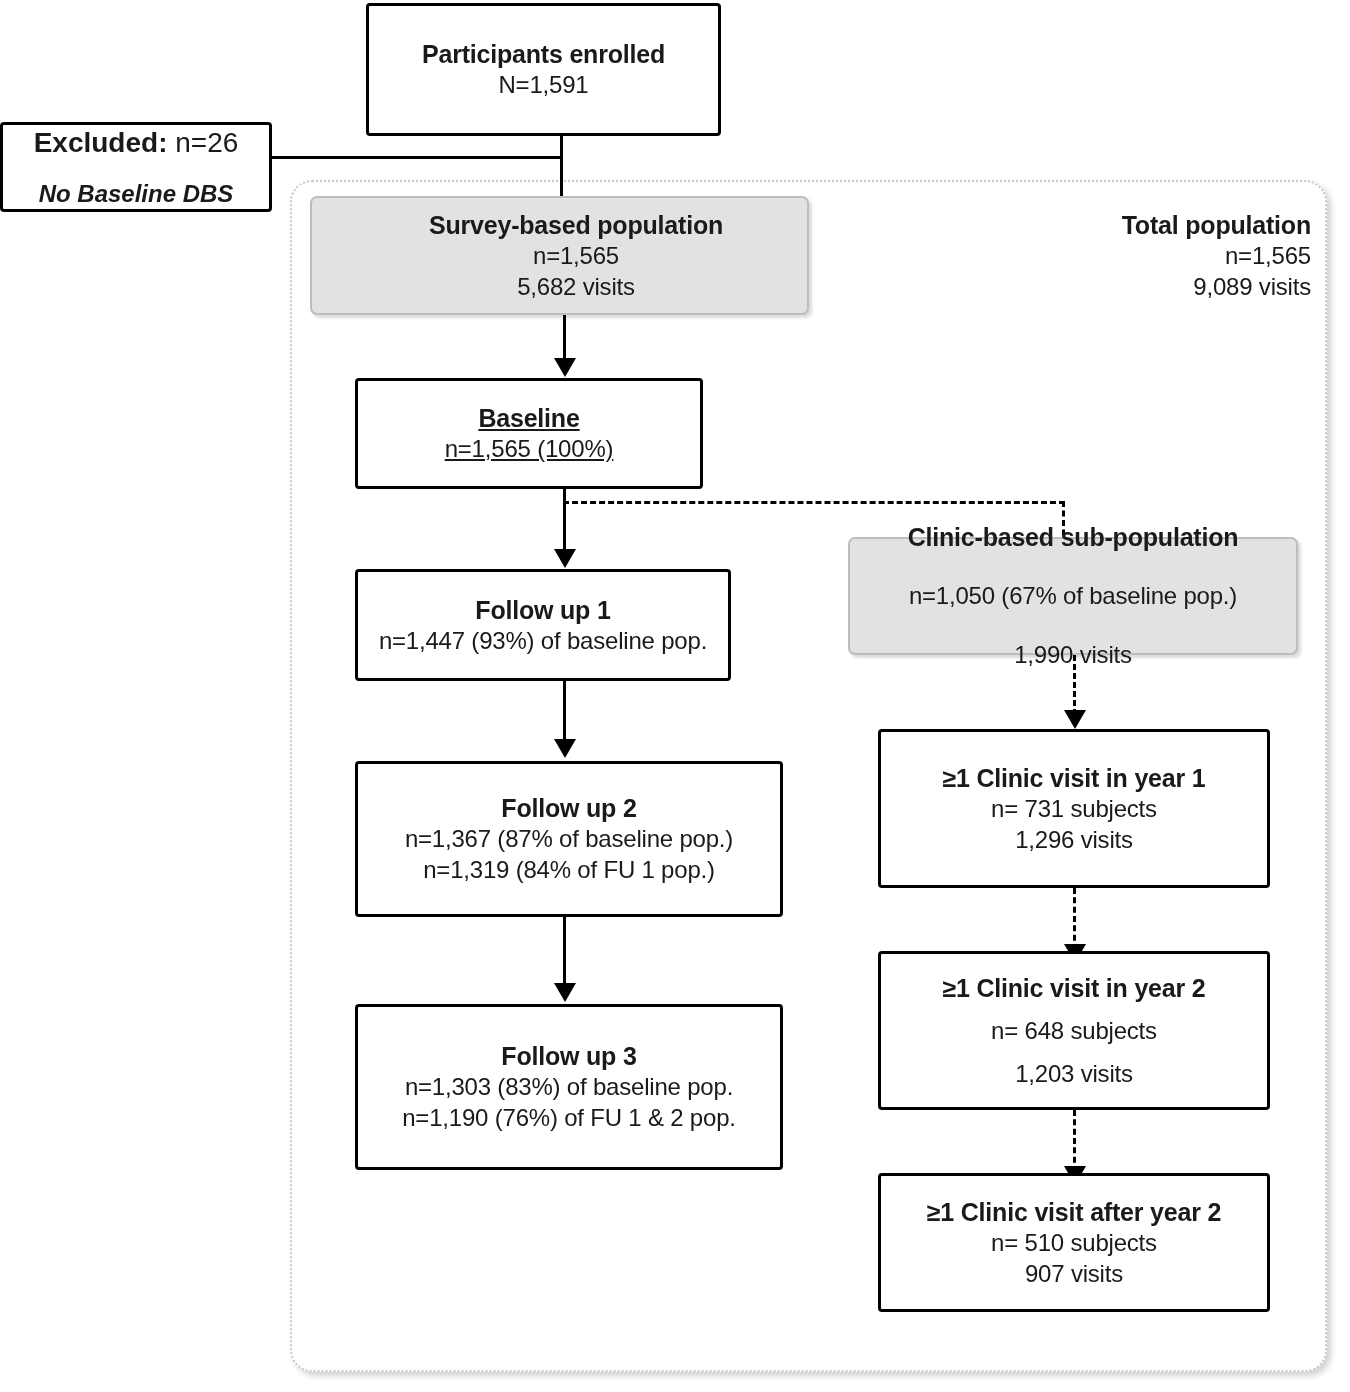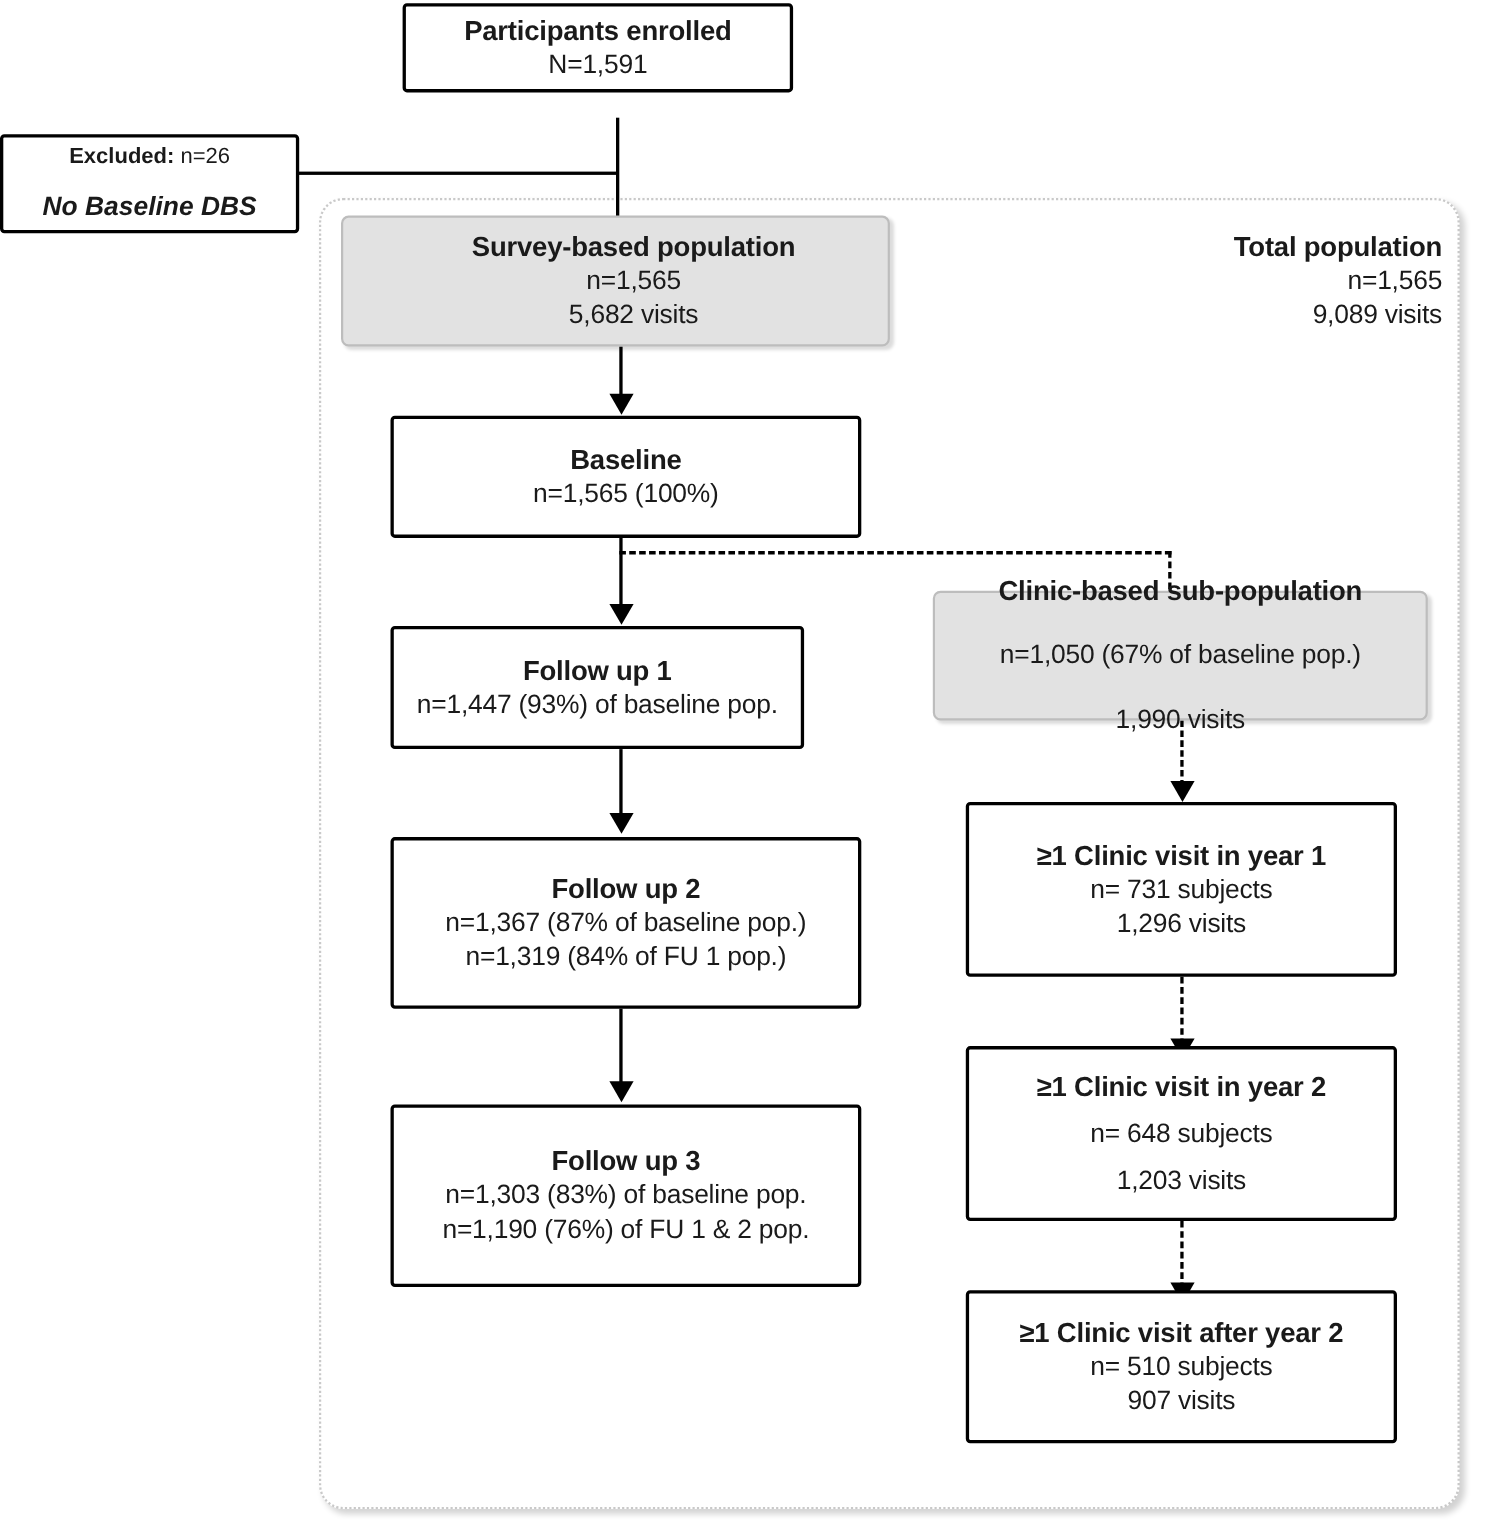--- a/index.html
+++ b/index.html
@@ -134,45 +134,45 @@
 
   <div class="vline-dash" style="left:1073px; top:655px; height:60px;"></div>
   <div class="arrowhead" style="left:1064px; top:710px;"></div>
 
   <div class="vline-dash" style="left:1073px; top:888px; height:62px;"></div>
   <div class="arrowhead" style="left:1064px; top:944px;"></div>
 
   <div class="vline-dash" style="left:1073px; top:1110px; height:62px;"></div>
   <div class="arrowhead" style="left:1064px; top:1166px;"></div>
 
-  <div class="node box-white" style="left:366px; top:3px; width:355px; height:81px;">
+  <div class="node box-white" style="left:366px; top:3px; width:355px; height:133px;">
     <div class="ttl">Participants enrolled</div>
     <div class="ln">N=1,591</div>
   </div>
 
   <div class="node box-white" style="left:0px; top:122px; width:272px; height:90px; align-items:center;">
-    <div style="font-size:20px;">
+    <div style="font-size:28px;">
       <span class="excl-strong">Excluded:</span><span> n=26</span>
     </div>
     <div class="excl-ital" style="font-size:24px;margin-top:18px;">No Baseline DBS</div>
   </div>
 
   <div class="node box-gray" style="left:310px; top:196px; width:499px; height:119px;padding-left:33px;">
     <div class="ttl">Survey-based population</div>
     <div class="ln">n=1,565</div>
     <div class="ln">5,682 visits</div>
   </div>
 
   <div class="node box-plain" style="left:1000px; top:196px; width:311px; height:119px; align-items:flex-end; text-align:right;">
     <div class="ttl">Total population</div>
     <div class="ln">n=1,565</div>
     <div class="ln">9,089 visits</div>
   </div>
 
-  <div class="node box-white" style="left:355px; top:378px; width:428px; height:111px;">
+  <div class="node box-white" style="left:355px; top:378px; width:348px; height:111px;text-decoration:underline;">
     <div class="ttl">Baseline</div>
     <div class="ln">n=1,565 (100%)</div>
   </div>
 
   <div class="node box-white" style="left:355px; top:569px; width:376px; height:112px;">
     <div class="ttl">Follow up 1</div>
     <div class="ln">n=1,447 (93%) of baseline pop.</div>
   </div>
 
   <div class="node box-white" style="left:355px; top:761px; width:428px; height:156px;">

